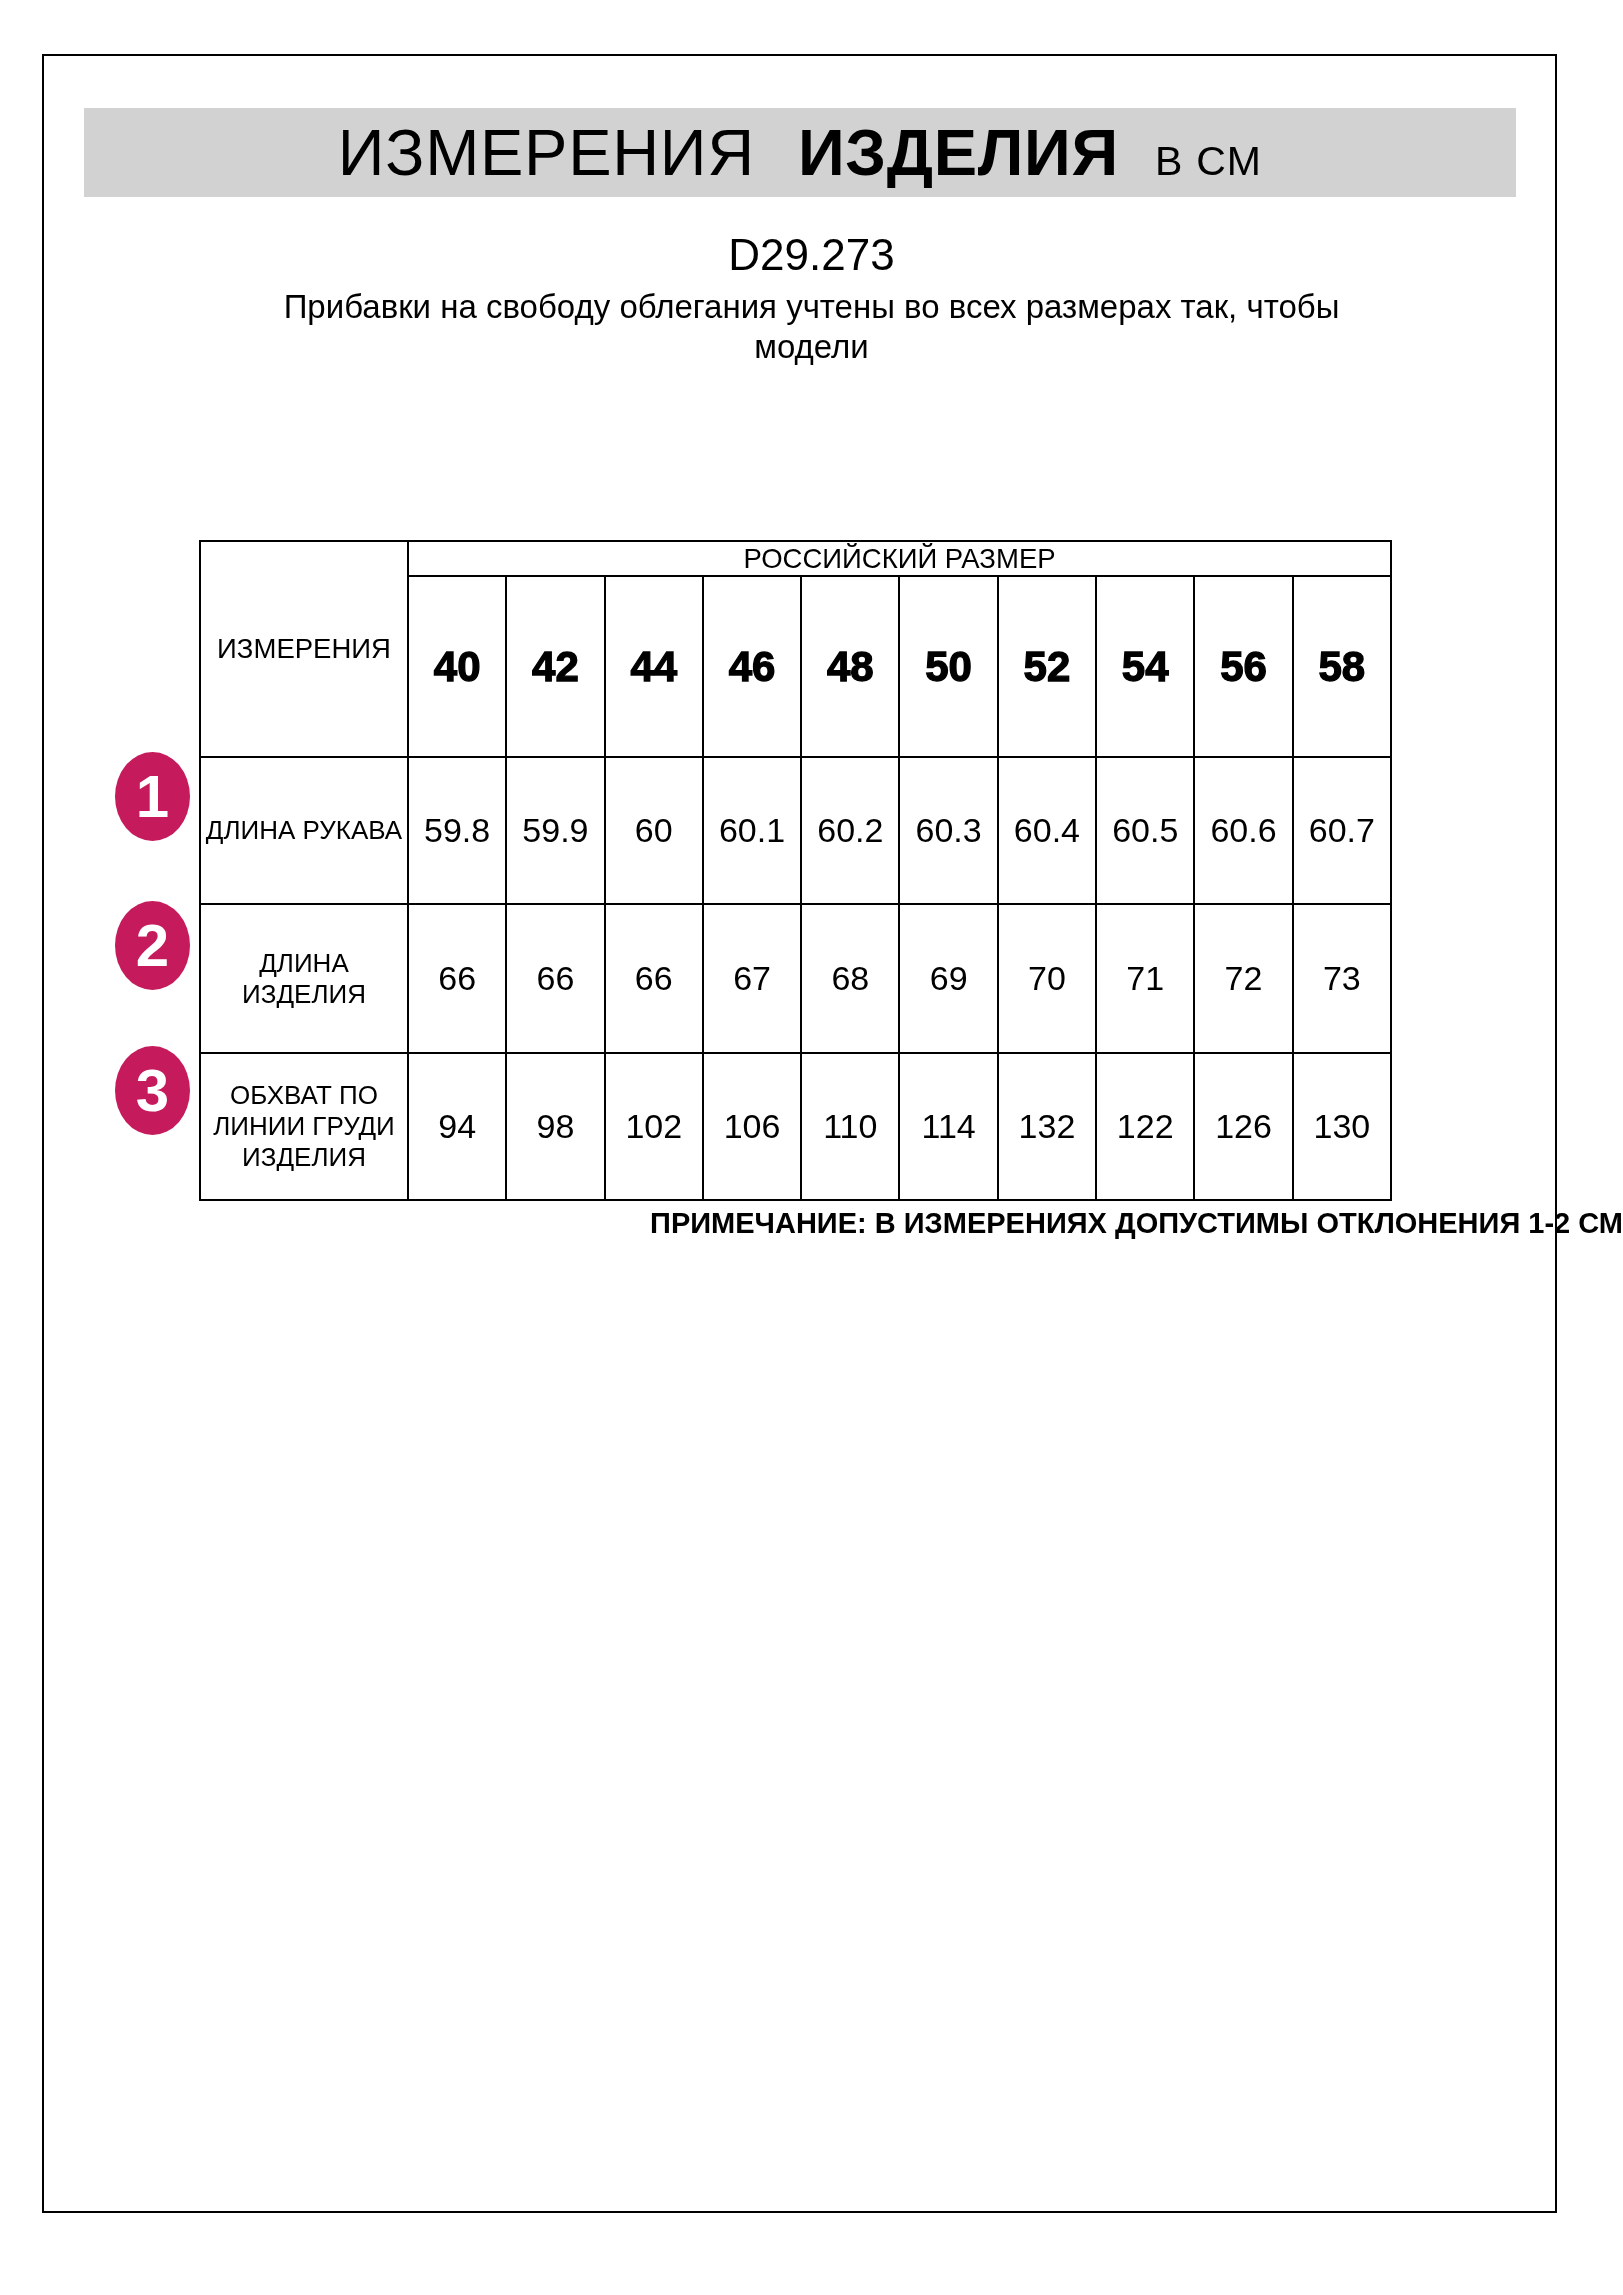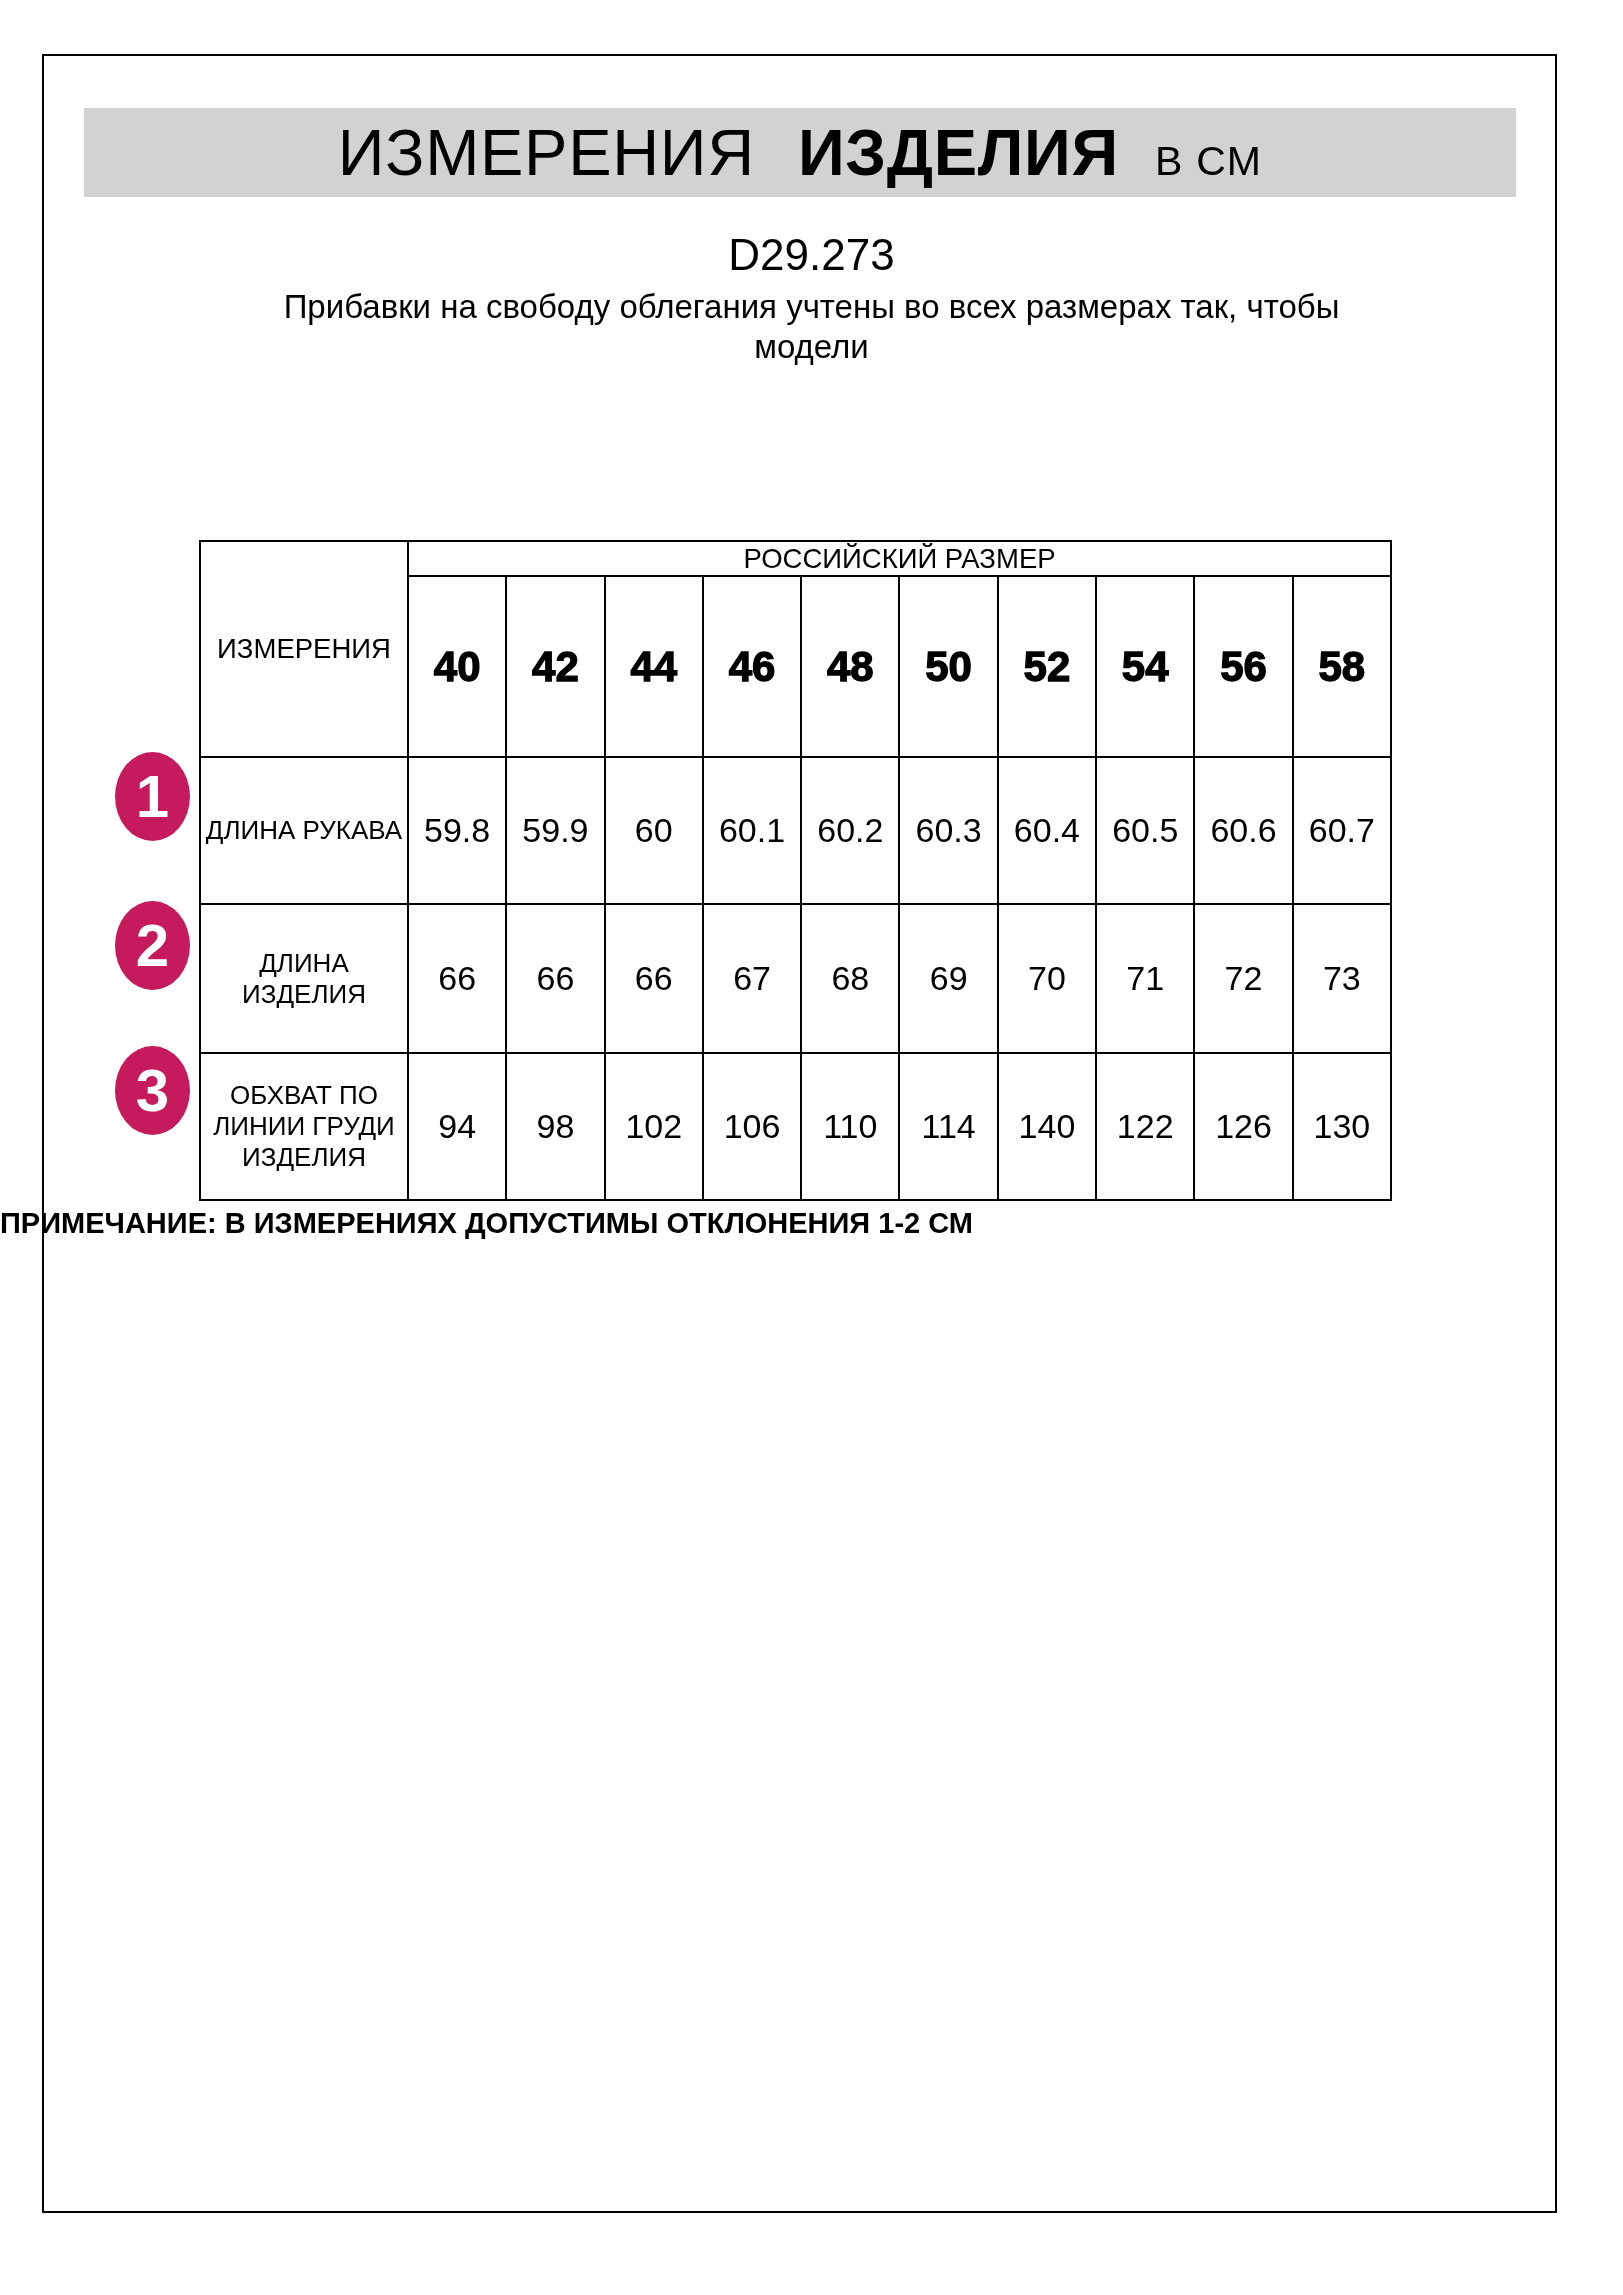--- a/index.html
+++ b/index.html
@@ -92,21 +92,21 @@
     font-weight: 700;
   }
   .badge-1 { top: 752px; }
   .badge-2 { top: 901px; }
   .badge-3 { top: 1046px; }
 
   .note {
     position: absolute;
     left: 0; top: 1207px;
     width: 1623px;
-    text-align: left;
+    text-align: right;
     font-size: 29px;
     font-weight: 700;
   }
 </style>
 </head>
 <body>
 
 <div class="page-border"></div>
 
 <div class="title-bar">
@@ -178,21 +178,21 @@
       <td class="value-cell">73</td>
     </tr>
     <tr class="r-data3">
       <td class="label-cell">ОБХВАТ ПО ЛИНИИ ГРУДИ ИЗДЕЛИЯ</td>
       <td class="value-cell">94</td>
       <td class="value-cell">98</td>
       <td class="value-cell">102</td>
       <td class="value-cell">106</td>
       <td class="value-cell">110</td>
       <td class="value-cell">114</td>
-      <td class="value-cell">140</td>
+      <td class="value-cell">132</td>
       <td class="value-cell">122</td>
       <td class="value-cell">126</td>
       <td class="value-cell">130</td>
     </tr>
   </tbody>
 </table>
 
 <div class="row-badge badge-1">
   <span>1</span>
 </div>

